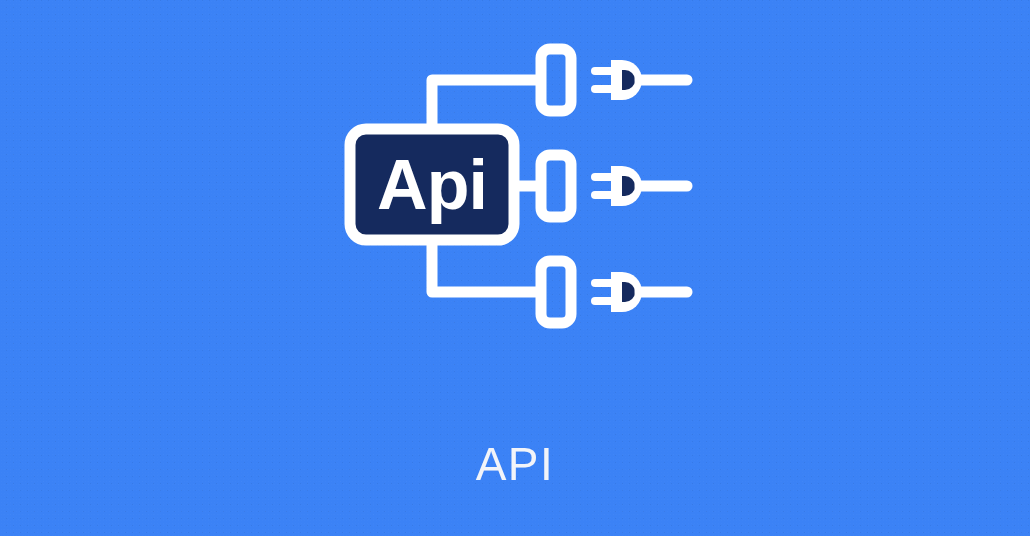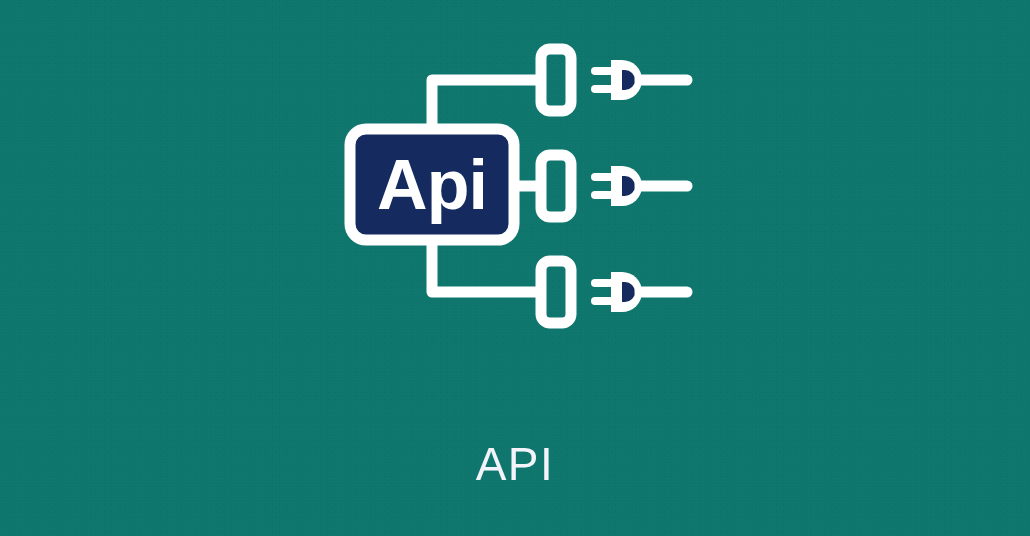--- a/index.html
+++ b/index.html
@@ -11,21 +11,21 @@
     width: 1030px;
     height: 536px;
     overflow: hidden;
     font-family: "Liberation Sans", sans-serif;
   }
 
   #api-card {
     position: relative;
     width: 1030px;
     height: 536px;
-    background-color: #0f766e;
+    background-color: #3b82f6;
     overflow: hidden;
     display: block;
   }
 
   
   #noise-overlay {
     position: absolute;
     inset: 0;
     pointer-events: none;
     opacity: 0.5;

